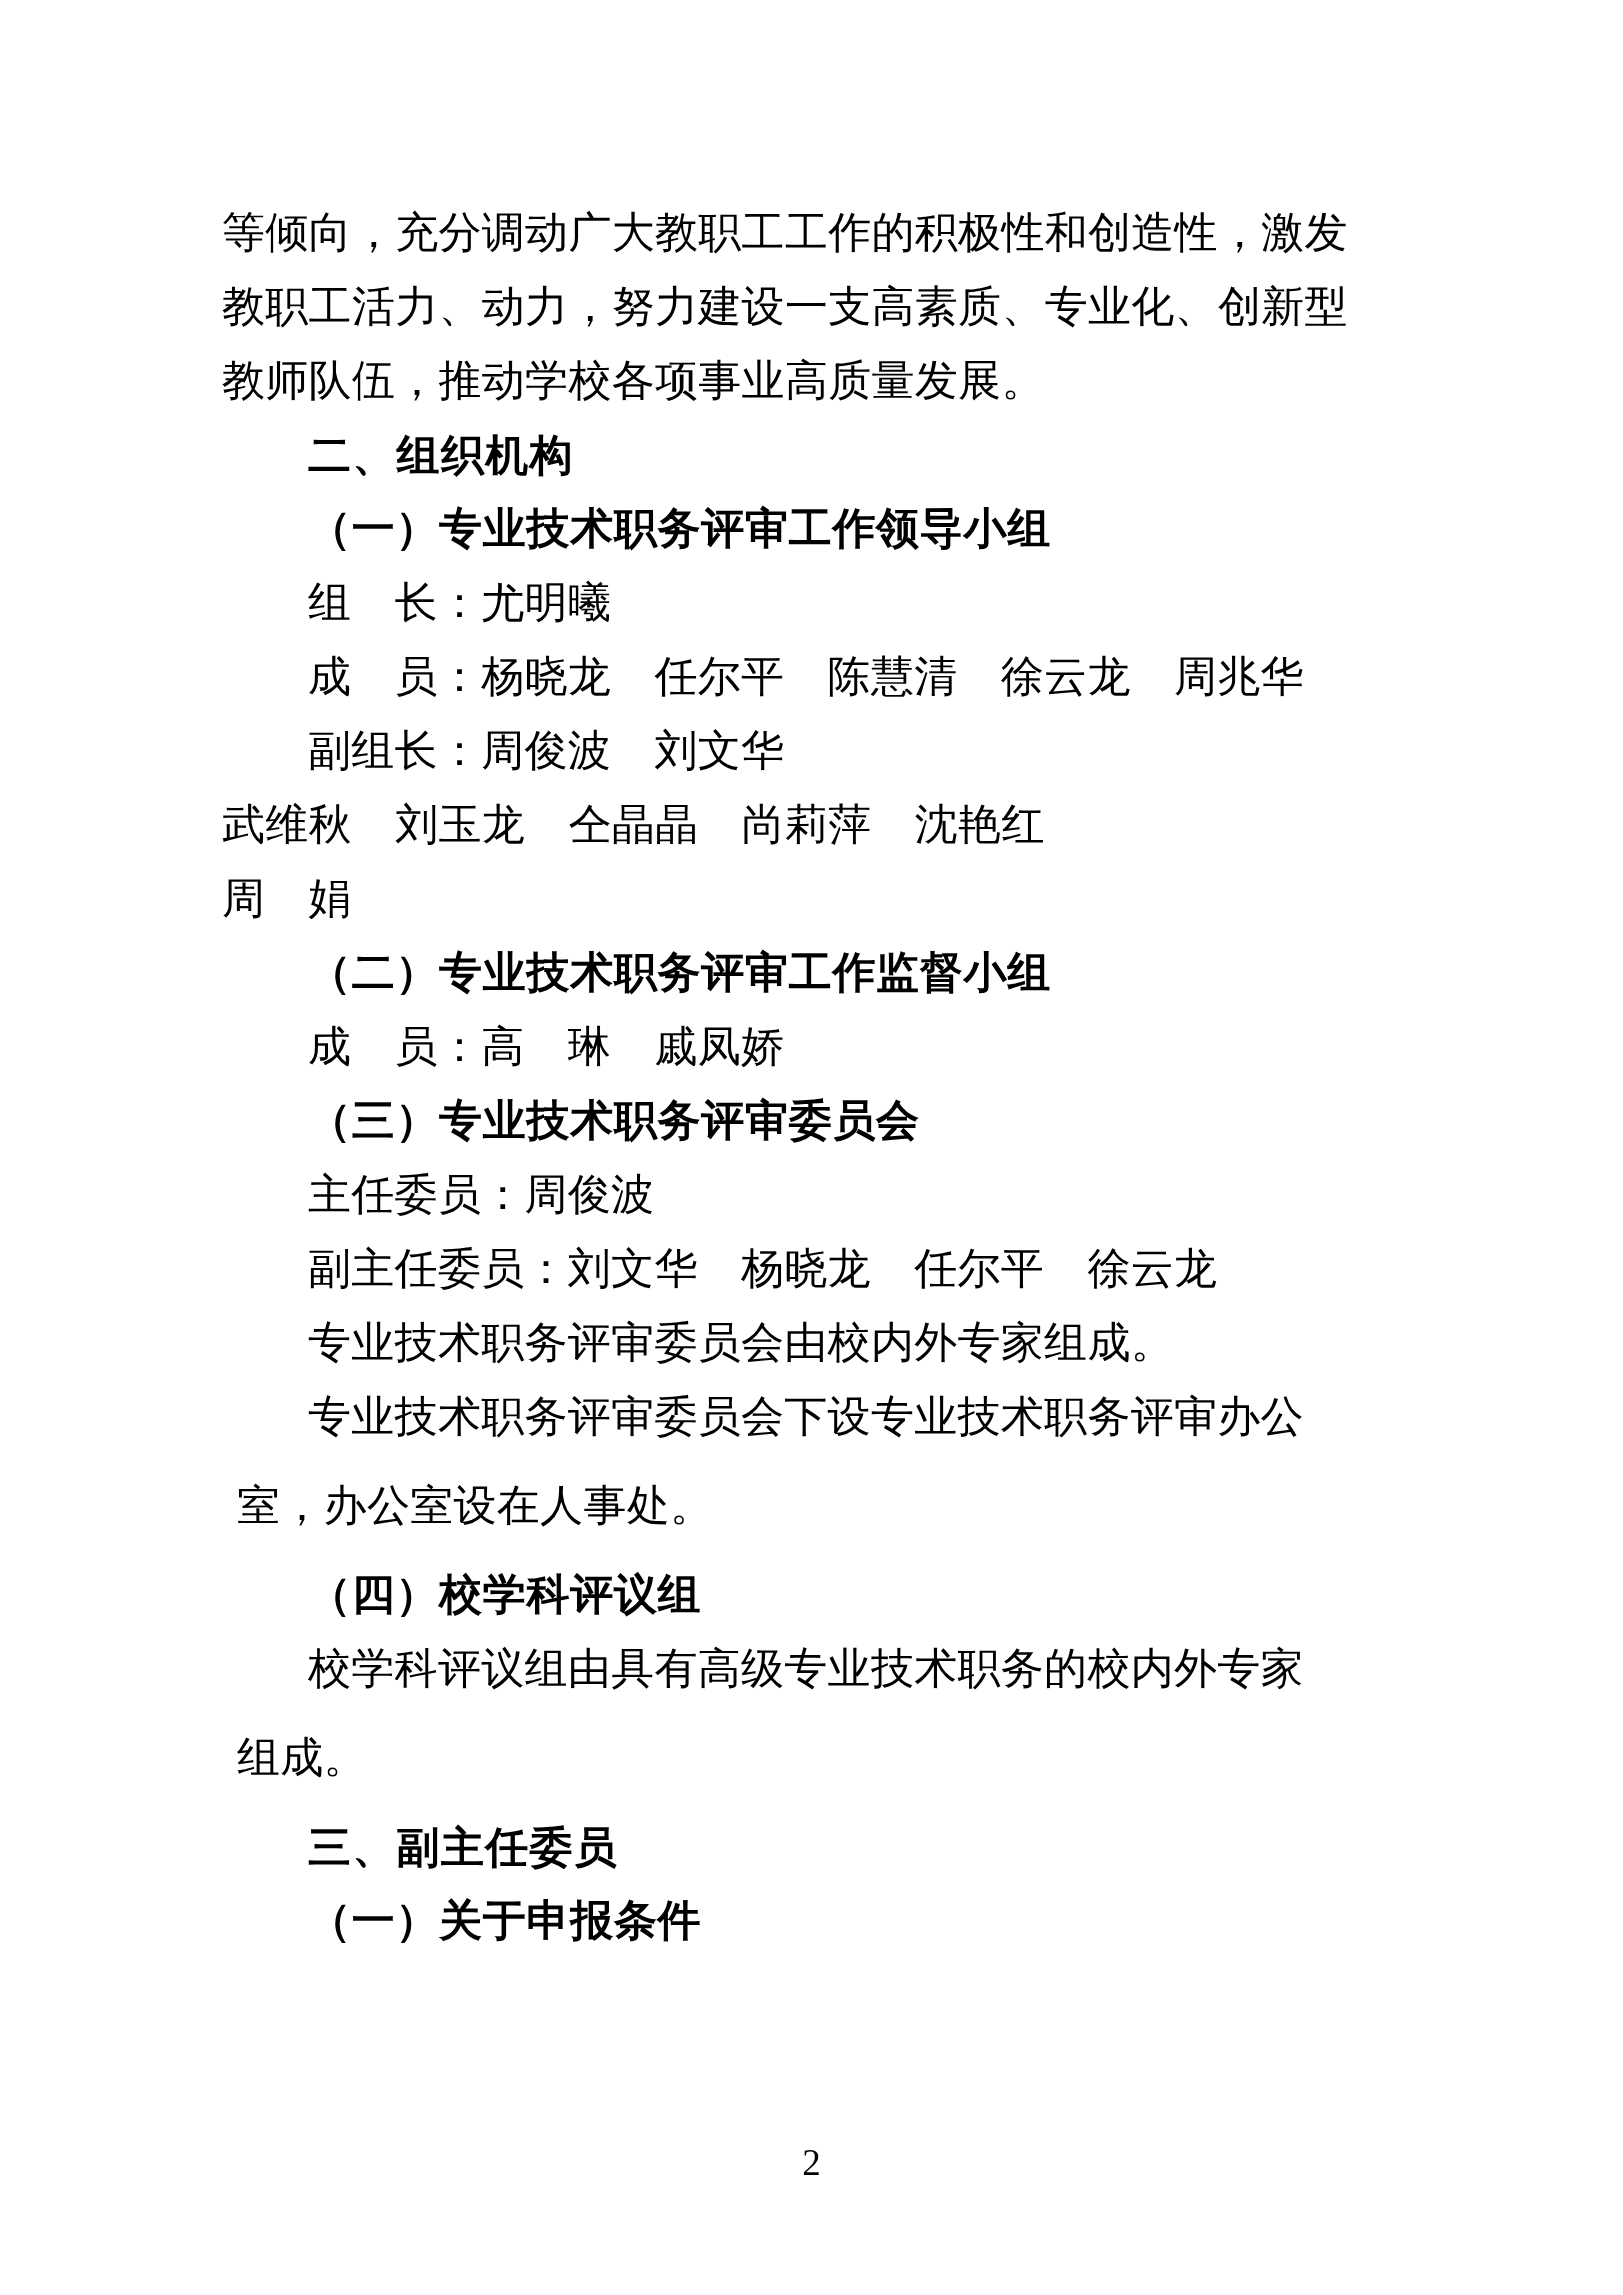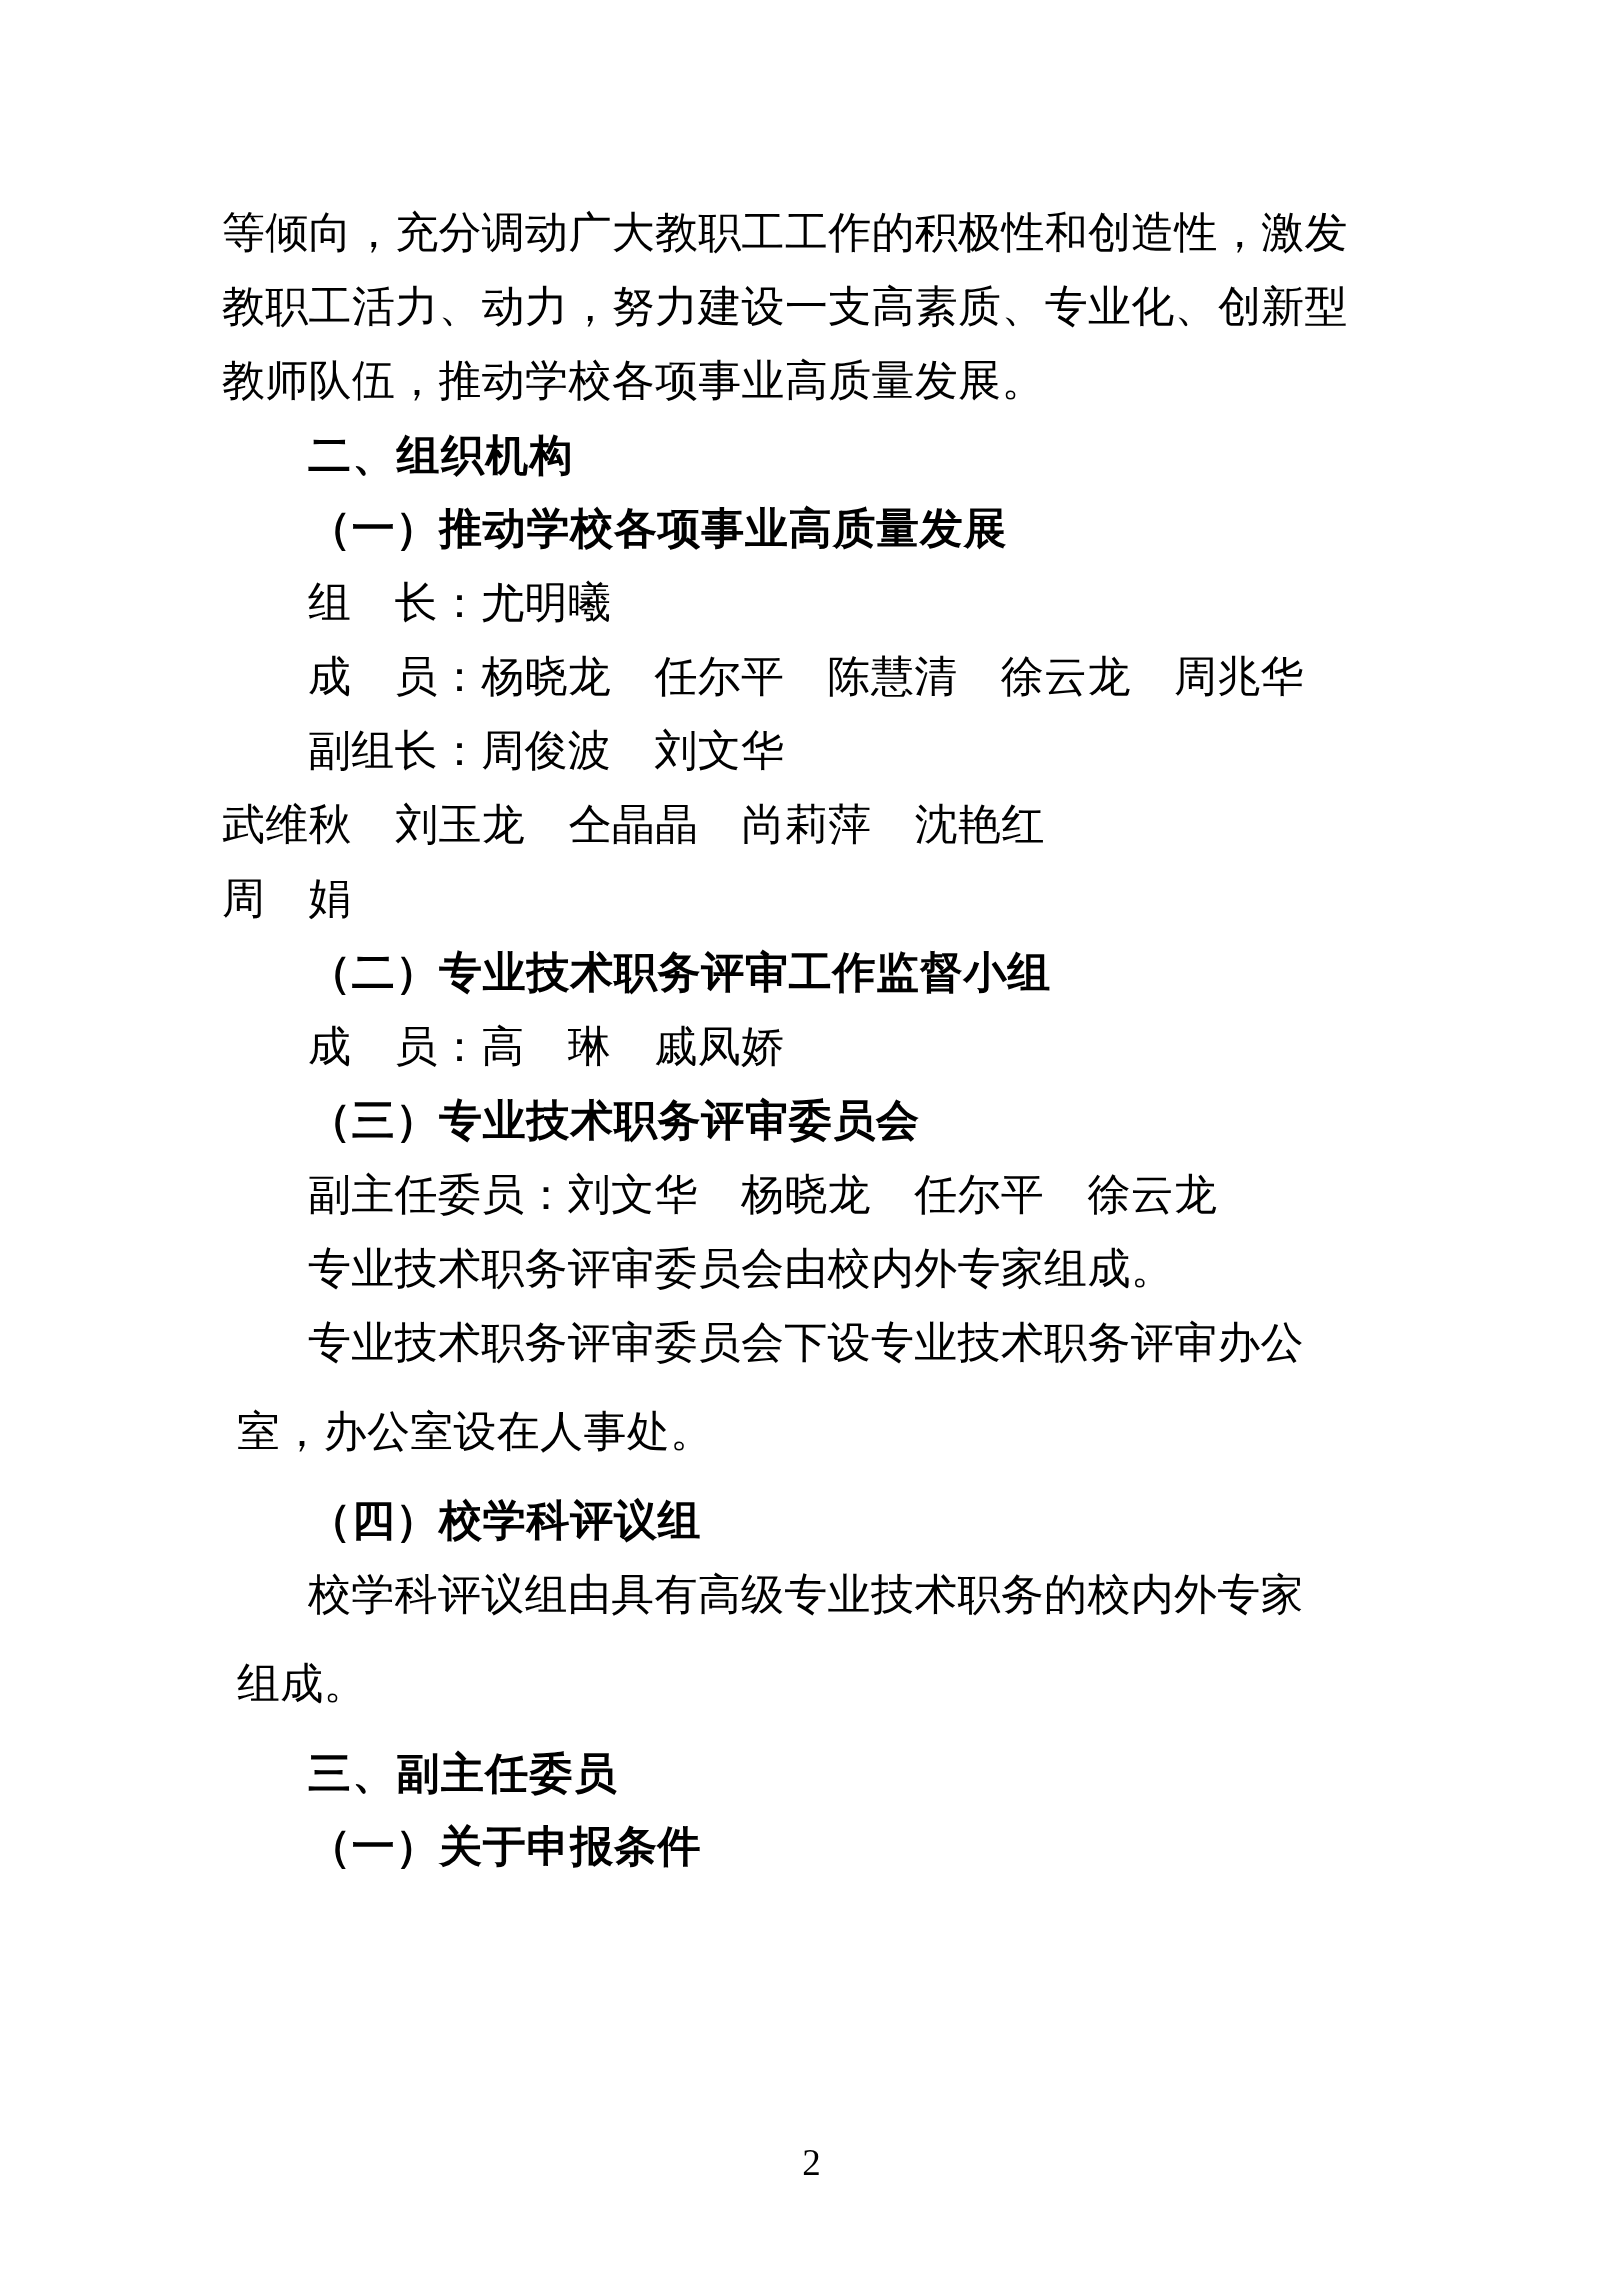--- a/index.html
+++ b/index.html
@@ -85,34 +85,35 @@
   <div class="doc-body">
 
     <p class="para">
       <span>等倾向，充分调动广大教职工工作的积极性和创造性，激发</span><br>
       <span>教职工活力、动力，努力建设一支高素质、专业化、创新型</span><br>
       <span>教师队伍，推动学校各项事业高质量发展。</span>
     </p>
 
     <p class="heading">二、组织机构</p>
 
-    <p class="subheading">（一）推动学校各项事业高质量发展</p>
+    <p class="subheading">（一）专业技术职务评审工作领导小组</p>
 
     <p class="roster">组　长：尤明曦</p>
     <p class="roster">成　员：杨晓龙　任尔平　陈慧清　徐云龙　周兆华</p>
     <p class="roster">副组长：周俊波　刘文华</p>
     <p class="roster flush">武维秋　刘玉龙　仝晶晶　尚莉萍　沈艳红</p>
     <p class="roster flush">周　娟</p>
 
     <p class="subheading">（二）专业技术职务评审工作监督小组</p>
 
     <p class="roster">成　员：高　琳　戚凤娇</p>
 
     <p class="subheading">（三）专业技术职务评审委员会</p>
 
+    <p class="roster">主任委员：周俊波</p>
     <p class="roster">副主任委员：刘文华　杨晓龙　任尔平　徐云龙</p>
     <p class="line-indent">专业技术职务评审委员会由校内外专家组成。</p>
     <p class="line-indent">专业技术职务评审委员会下设专业技术职务评审办公</p>
     <p class="line-flush">室，办公室设在人事处。</p>
 
     <p class="subheading">（四）校学科评议组</p>
 
     <p class="line-indent">校学科评议组由具有高级专业技术职务的校内外专家</p>
     <p class="line-flush">组成。</p>
 

